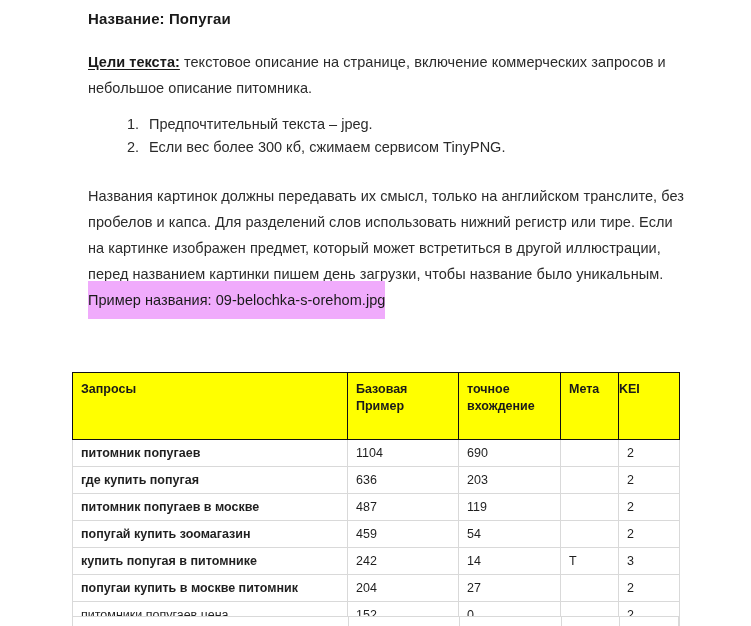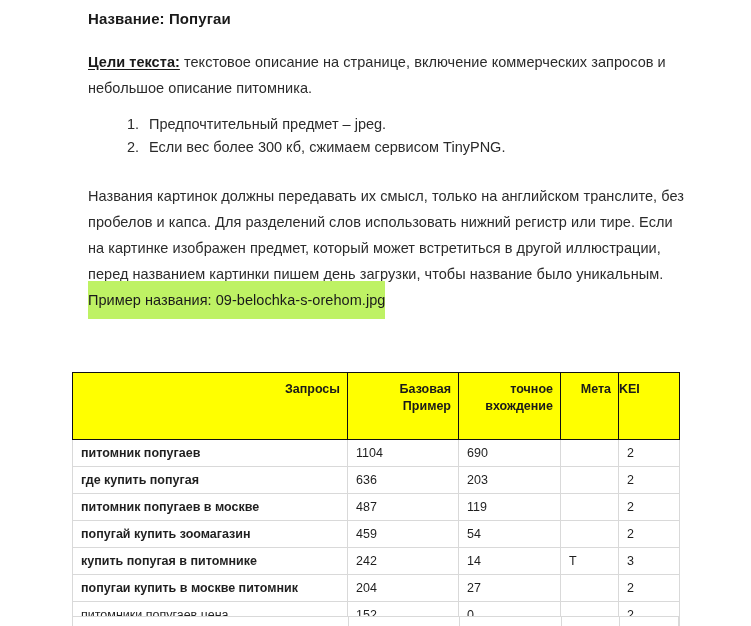--- a/index.html
+++ b/index.html
@@ -82,21 +82,21 @@
     line-height: 23px;
     color: #2b2b2b;
   }
   ol.req-list li {
     padding-left: 6px;
     margin: 0;
   }
 
   
   .hl {
-    background: #bef264;
+    background: #f0abfc;
     color: #1a1a1a;
     padding: 11px 0;
     box-decoration-break: clone;
     margin-top: 8px;
     -webkit-box-decoration-break: clone;
   }
 
   
   .kw-table-wrap {
     position: absolute;
@@ -114,21 +114,21 @@
   table.kw-table col.c-base  { width: 111px; }
   table.kw-table col.c-exact { width: 102px; }
   table.kw-table col.c-meta  { width: 58px; }
   table.kw-table col.c-kei   { width: 61px; }
 
   table.kw-table th {
     background: #ffff00;
     color: #1a1a1a;
     font-weight: bold;
     font-size: 12.5px;
-    text-align: right;
+    text-align: left;
     vertical-align: top;
     padding: 8px 7px 8px 8px;
     height: 50px;
     line-height: 17px;
     border: 1px solid #111111;
   }
   table.kw-table th.th-kei {
     text-align: left;
     padding-left: 0;
     padding-right: 0;
@@ -182,21 +182,21 @@
 <div class="page">
 
   <div class="doc-body">
 
     <p class="doc-title">Название: Попугаи</p>
 
     <p class="para para-goals"><span class="lbl-underline">Цели текста:</span><span> текстовое описание на странице, включение коммерческих запросов и небольшое описание питомника.</span></p>
 
 
     <ol class="req-list">
-      <li>Предпочтительный предмет – jpeg.</li>
+      <li>Предпочтительный текста – jpeg.</li>
       <li>Если вес более 300 кб, сжимаем сервисом TinyPNG.</li>
     </ol>
 
     <p class="para para-big"><span>Названия картинок должны передавать их смысл, только на английском транслите, без пробелов и капса. Для разделений слов использовать нижний регистр или тире. Если на картинке изображен предмет, который может встретиться в другой иллюстрации, перед названием картинки пишем день загрузки, чтобы название было уникальным.</span> <span class="hl">Пример названия: 09-belochka-s-orehom.jpg</span></p>
 
   </div>
 
   <div class="kw-table-wrap">
     <table class="kw-table">
       <colgroup>

